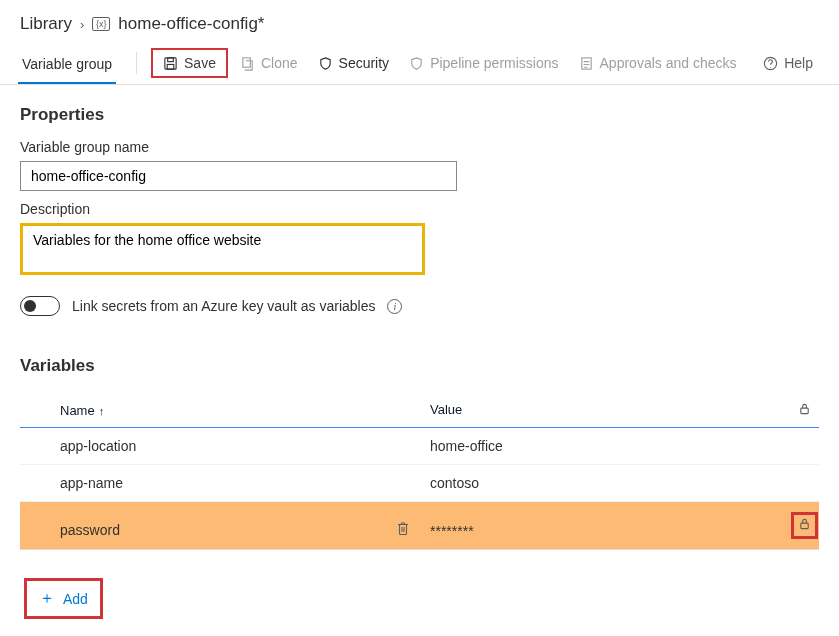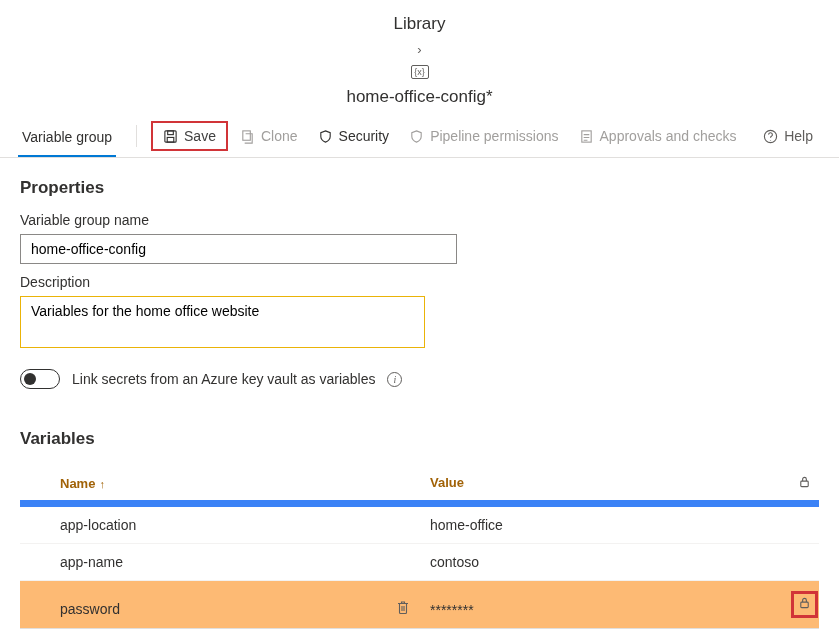--- a/index.html
+++ b/index.html
@@ -12,21 +12,20 @@
       height: 636px;
       overflow: hidden;
     }
     .breadcrumb {
       display: flex;
       align-items: center;
       gap: 8px;
       padding: 14px 20px 8px 20px;
       font-size: 17px;
       color: #323130;
-      flex-direction: column;
     }
     .breadcrumb .crumb-link { color: #323130; }
     .breadcrumb .sep { color: #605e5c; font-size: 13px; }
     .breadcrumb .vg-icon {
       width: 18px; height: 14px;
       border: 1px solid #605e5c;
       display: inline-flex;
       align-items: center;
       justify-content: center;
       font-size: 9px;
@@ -90,21 +89,21 @@
       width: 437px;
       padding: 6px 10px;
       border: 1px solid #8a8886;
       font-size: 14px;
       font-family: inherit;
     }
     .text-area {
       width: 405px;
       height: 52px;
       padding: 6px 10px;
-      border: 1px solid #eab308;
+      border: 3px solid #eab308;
       font-size: 14px;
       font-family: inherit;
       resize: none;
     }
     .toggle-row {
       display: flex;
       align-items: center;
       gap: 12px;
       margin-top: 18px;
     }
@@ -139,24 +138,23 @@
     .variables-h {
       font-size: 17px;
       font-weight: 600;
       margin-top: 40px;
       margin-bottom: 20px;
     }
     .var-table { width: 100%; }
     .var-header {
       display: flex;
       padding: 6px 0 8px 40px;
-      border-bottom: 7px solid #3b82f6;
+      border-bottom: 1px solid #3b82f6;
       font-size: 13px;
-      color: #a16207;
-      font-weight: bold;
+      color: #0f172a;
     }
     .col-name { width: 370px; display: flex; align-items: center; gap: 4px;}
     .col-value { flex: 1; }
     .col-lock { width: 30px; text-align: center; }
     .var-row {
       display: flex;
       align-items: flex-end;
       padding: 10px 0 10px 40px;
       border-bottom: 1px solid #f3f2f1;
       font-size: 14px;

